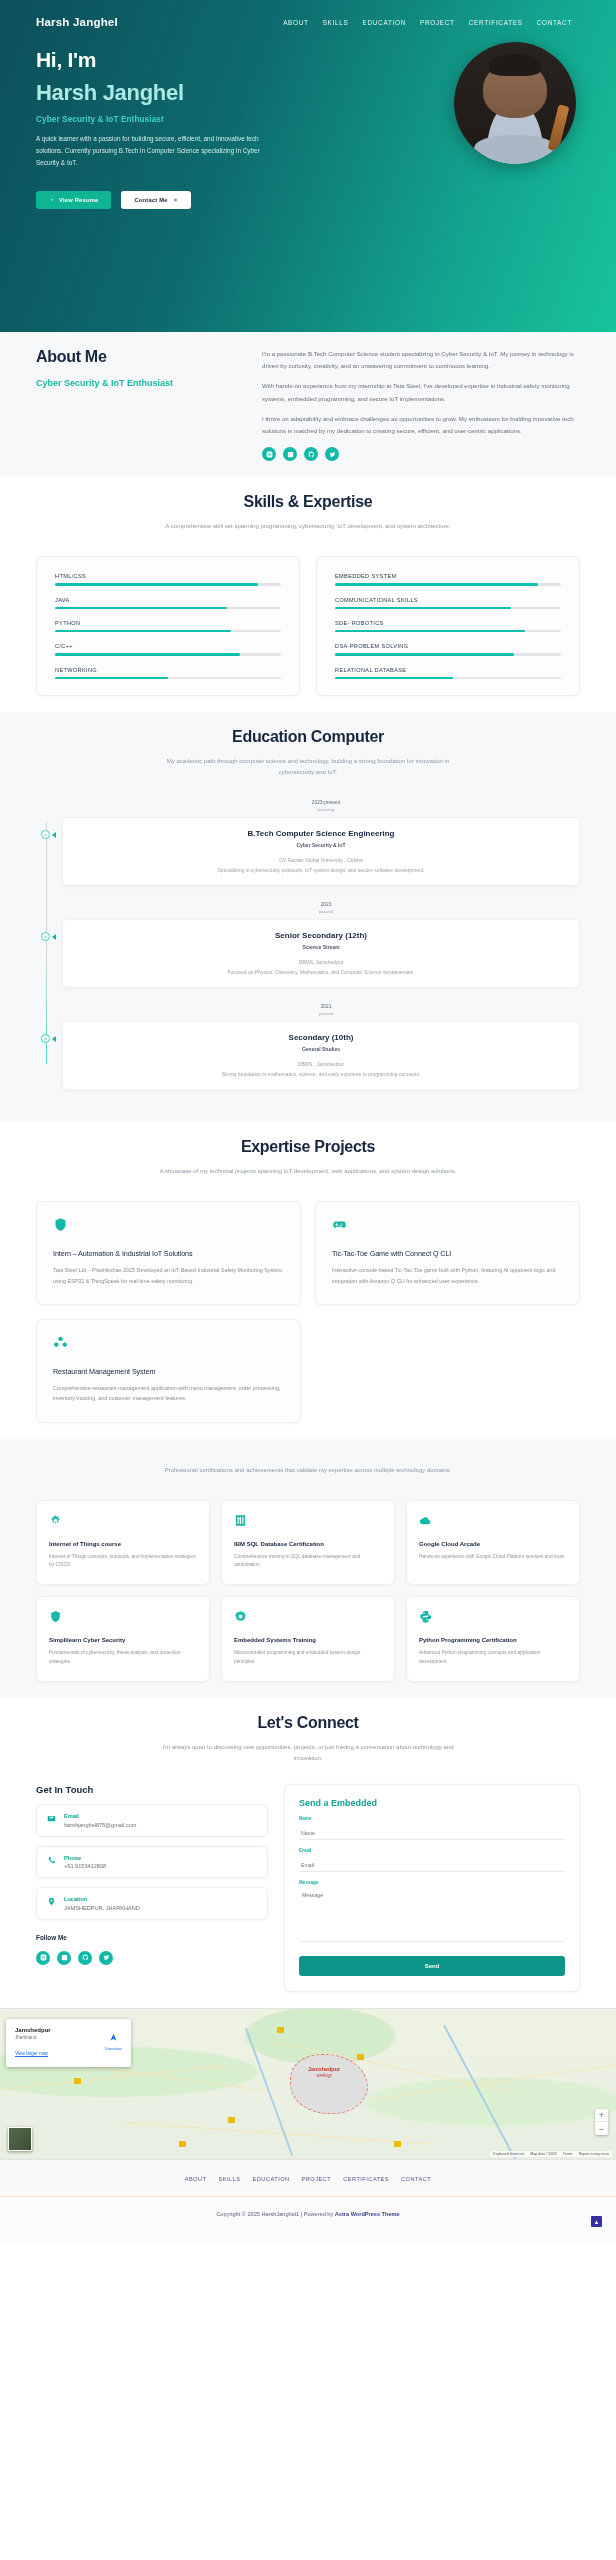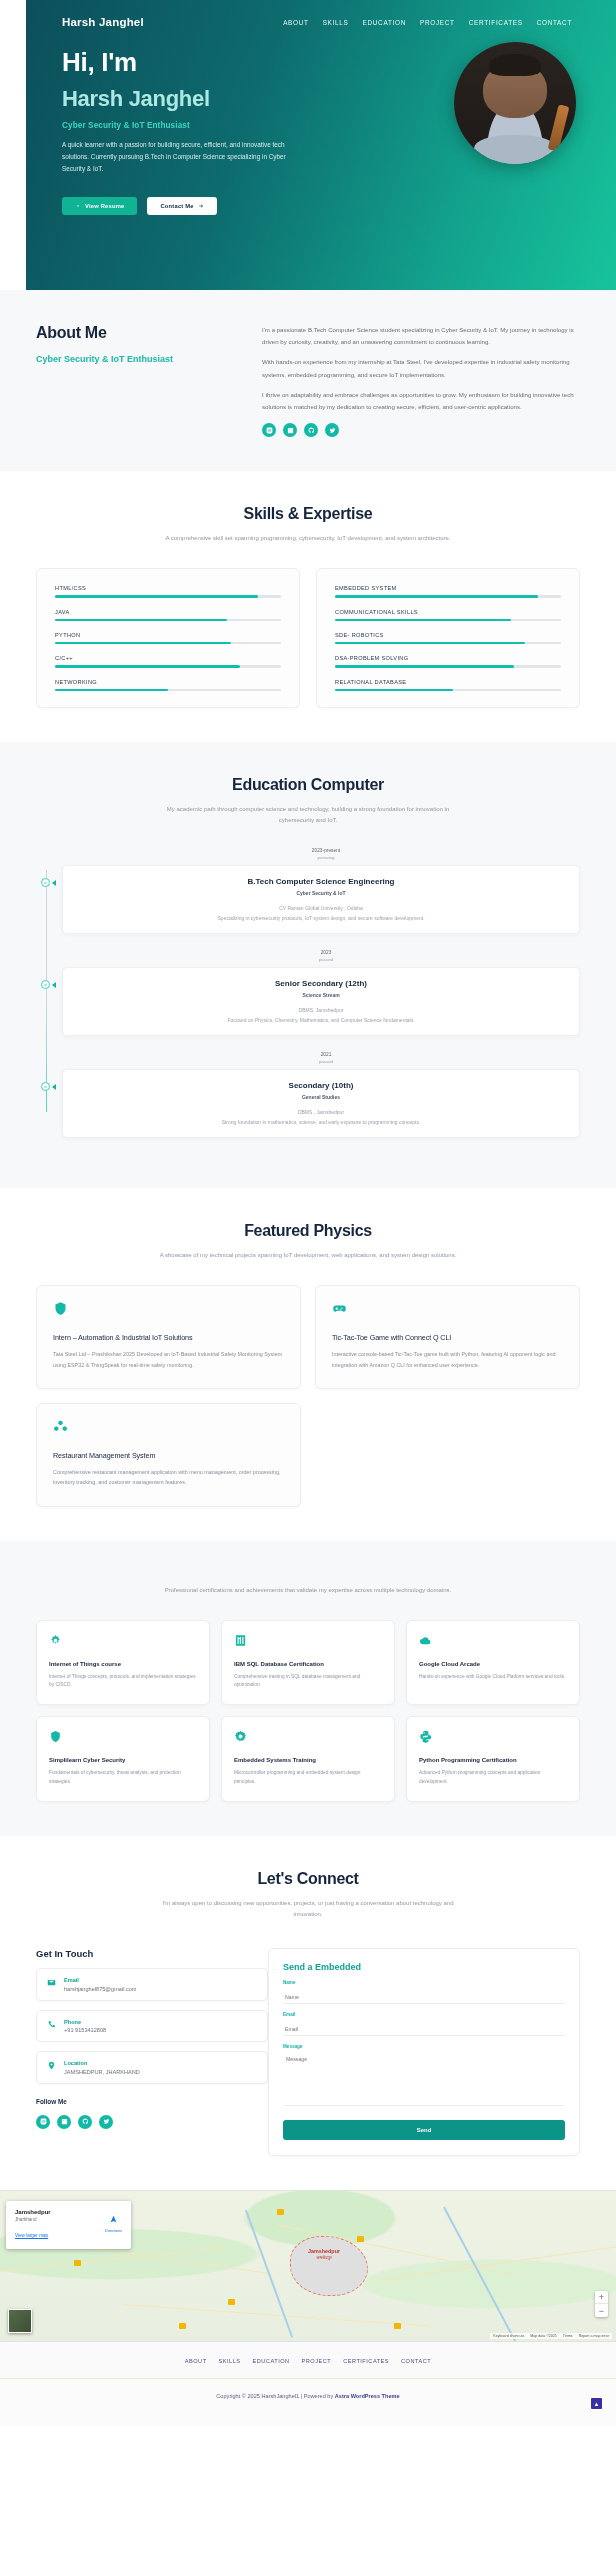--- a/index.html
+++ b/index.html
@@ -8,24 +8,23 @@
     font-family: "Liberation Sans", sans-serif;
     background: #ffffff;
     color: #16263d;
     width: 616px;
     overflow-x: hidden;
   }
 
   
   .hero {
     position: relative;
-    height: 290px;
+    height: 332px;
     background: linear-gradient(110deg, #0c4f5a 0%, #0d6b6e 38%, #12a08c 72%, #17c49c 100%);
     overflow: hidden;
-    margin-left: 26px;
   }
   .navbar {
     display: flex;
     align-items: center;
     padding: 16px 36px 0 36px;
   }
   .brand {
     font-size: 11.5px;
     font-weight: 700;
     color: #ffffff;
@@ -40,21 +39,21 @@
   .nav-links a {
     font-size: 6.4px;
     letter-spacing: .7px;
     color: #eafcf8;
     text-decoration: none;
     font-weight: 500;
   }
   .hero-inner { display: flex; padding: 20px 36px 0 36px; }
   .hero-left { width: 300px; }
   .hero-hi {
-    font-size: 26px; font-weight: 700; color: #ffffff;
+    font-size: 21px; font-weight: 700; color: #ffffff;
     letter-spacing: -.3px; line-height: 1.15;
   }
   .hero-name {
     font-size: 22px; font-weight: 700; color: #aee8e2;
     letter-spacing: -.3px; margin-top: 8px; line-height: 1.15;
   }
   .hero-tag {
     margin-top: 10px; font-size: 8.2px; font-weight: 600;
     color: #3fd6c0; letter-spacing: .1px;
   }
@@ -94,21 +93,21 @@
     position:absolute; left:16%; bottom:0; width:68%; height:24%;
     background:#aab8c6; border-radius:44% 44% 0 0;
   }
   .photo-stick {
     position:absolute; right:10%; bottom:10%; width:9%; height:38%;
     background: linear-gradient(#c07a3a, #8a5425); transform: rotate(14deg);
     border-radius:3px;
   }
 
   
-  .section { padding: 34px 36px; }
+  .section { padding: 16px 36px; }
   .sec-about { background: #f7f8f9; }
   .sec-skills { background: #ffffff; }
   .sec-education { background: #f7f8f9; }
   .sec-projects { background: #ffffff; }
   .sec-certs { background: #f7f8f9; }
   .sec-contact { background: #ffffff; }
 
   .sec-title-c {
     text-align: center; font-size: 16px; font-weight: 700;
     color: #17263f; letter-spacing: -.3px;
@@ -200,21 +199,21 @@
   .cert-card {
     background: #ffffff; border: 1px solid #eceef1; border-radius: 6px;
     padding: 12px 12px 14px 12px; box-shadow: 0 1px 3px rgba(20,30,50,.035);
   }
   .cert-icon { margin-bottom: 10px; }
   .cert-icon svg { width: 13px; height: 13px; fill: #14b8a6; }
   .cert-title { font-size: 6px; font-weight: 700; color: #17263f; }
   .cert-desc { margin-top: 6px; font-size: 4.8px; line-height: 1.85; color: #8d96a3; }
 
   
-  .contact-grid { display: flex; gap: 0; margin-top: 28px; align-items: flex-start;}
+  .contact-grid { display: flex; gap: 16px; margin-top: 20px; align-items: flex-start;}
   .ct-left { width: 232px; }
   .ct-h { font-size: 9.5px; font-weight: 700; color: #17263f; }
   .ct-item {
     margin-top: 9px; border: 1px solid #ebedf0; border-radius: 5px;
     background: #fff; padding: 8px 10px; display: flex; gap: 8px; align-items: flex-start;
     box-shadow: 0 1px 2px rgba(20,30,50,.03);
   }
   .ct-item svg { width: 9px; height: 9px; fill: #12b5a3; flex: none; margin-top: 1px;}
   .ct-lbl { font-size: 5.6px; font-weight: 700; color: #12a193; }
   .ct-val { font-size: 5.6px; color: #6a727f; margin-top: 2.5px; }
@@ -504,21 +503,21 @@
             <div class="tl-stream">General Studies</div>
             <div class="tl-place">DBMS , Jamshedpur</div>
             <div class="tl-desc">Strong foundation in mathematics, science, and early exposure to programming concepts.</div>
           </div>
         </div>
       </div>
   </div>
 </section>
 
 <section class="section sec-projects">
-  <div class="sec-title-c">Featured Physics</div>
+  <div class="sec-title-c">Expertise Projects</div>
   <div class="sec-sub-c">A showcase of my technical projects spanning IoT development, web applications, and system design solutions.</div>
   <div class="proj-grid" id="project-cards">
       <div class="proj-card">
         <div class="proj-icon"><svg viewBox="0 0 24 24" class="">
             <path d="M12 2 4 5.5v6c0 5 3.4 9.3 8 10.5 4.6-1.2 8-5.5 8-10.5v-6z"></path>
           </svg></div>
         <div class="proj-title">Intern – Automation &amp; Industrial IoT Solutions</div>
         <div class="proj-desc">Tata Steel Ltd – Prashikshan 2025 Developed an IoT-Based Industrial Safety Monitoring System using ESP32 &amp; ThingSpeak for real-time safety monitoring.</div>
       </div>
       <div class="proj-card">

